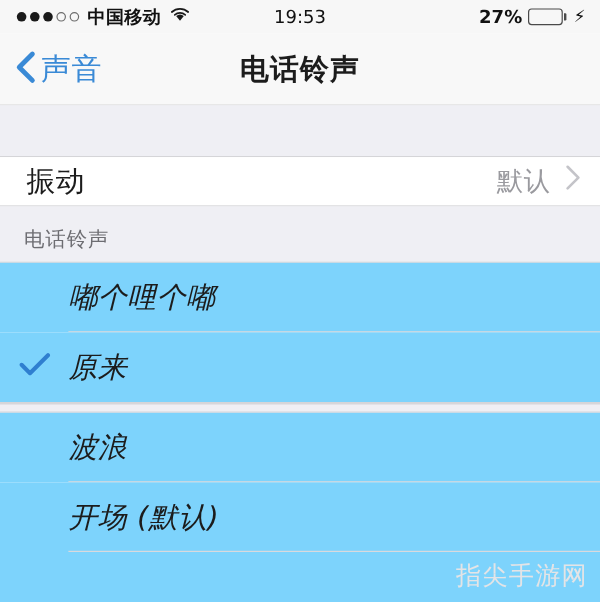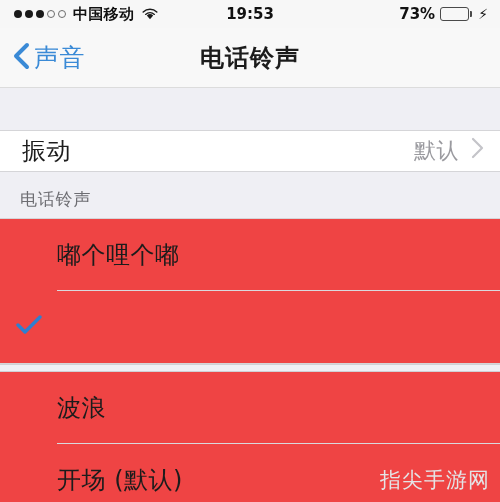--- a/index.html
+++ b/index.html
@@ -21,21 +21,20 @@
     height: 28px;
     background: #f7f7f7;
     display: flex;
     align-items: center;
     position: relative;
     padding: 0 12px 0 14px;
     box-sizing: border-box;
   }
   .status-left {
     display: flex;
-    align-items: center;
     gap: 7px;
   }
   .dots {
     display: flex;
     align-items: center;
     gap: 3px;
   }
   .dot {
     width: 8px;
     height: 8px;
@@ -56,21 +55,21 @@
   .wifi-icon {
     display: inline-block;
     line-height: 0;
   }
   .status-center {
     position: absolute;
     left: 0;
     right: 0;
     text-align: center;
     font-size: 15px;
-    font-weight: bold;
+    font-weight: normal;
     color: #111;
     pointer-events: none;
   }
   .status-right {
     margin-left: auto;
     display: flex;
     align-items: center;
     gap: 5px;
     position: relative;
     z-index: 2;
@@ -205,27 +204,28 @@
     box-sizing: border-box;
   }
   .section-header-text {
     font-size: 17px;
     color: #6d6d72;
     letter-spacing: 0.8px;
   }
 
   
   .tone-row {
-    height: 72px;
-    display: flex;
-    align-items: center;
-    background: #ef4444;
+    height: 58px;
+    display: flex;
+    align-items: center;
+    background: #7dd3fc;
     position: relative;
     box-sizing: border-box;
     cursor: pointer;
+    font-style: italic;
   }
   .tone-check {
     width: 57px;
     display: flex;
     align-items: center;
     justify-content: center;
     flex: 0 0 57px;
   }
   .tone-label {
     font-size: 24px;
@@ -276,21 +276,21 @@
         <path d="M9 12.2 L5.8 8.4 A5 5 0 0 1 12.2 8.4 Z" fill="#1a1a1a"></path>
         <path d="M2.2 5.0 A10 10 0 0 1 15.8 5.0" stroke="#1a1a1a" stroke-width="1.5" fill="none" stroke-linecap="round"></path>
         <path d="M4.6 7.4 A6.6 6.6 0 0 1 13.4 7.4" stroke="#1a1a1a" stroke-width="1.3" fill="none" stroke-linecap="round"></path>
       </svg>
     </span>
   </div>
 
   <div class="status-center">19:53</div>
 
   <div class="status-right">
-    <span class="batt-pct">73%</span>
+    <span class="batt-pct">27%</span>
     <span class="battery">
       <span class="batt-body">
         <span class="batt-fill" style="width:73%;"></span>
       </span>
       <span class="batt-nub"></span>
     </span>
     <span class="bolt">⚡</span>
   </div>
 </div>
 
@@ -335,20 +335,21 @@
       <span class="sep-inset"></span>
     </div>
     <div class="tone-row">
       <span class="tone-check">
         <span>
           <svg width="26" height="20" viewBox="0 0 26 20">
             <path d="M2 10 L9 17 L24 2" stroke="#2f7fd0" stroke-width="3.4" fill="none" stroke-linecap="round" stroke-linejoin="round"></path>
           </svg>
         </span>
       </span>
+      <span class="tone-label">原来</span>
     </div>
   </div>
 
   <div class="group-divider"></div>
 
   <div class="group" style="border-top:none;border-bottom:none;">
     <div class="tone-row">
       <span class="tone-check"></span>
       <span class="tone-label">波浪</span>
       <span class="sep-inset"></span>

